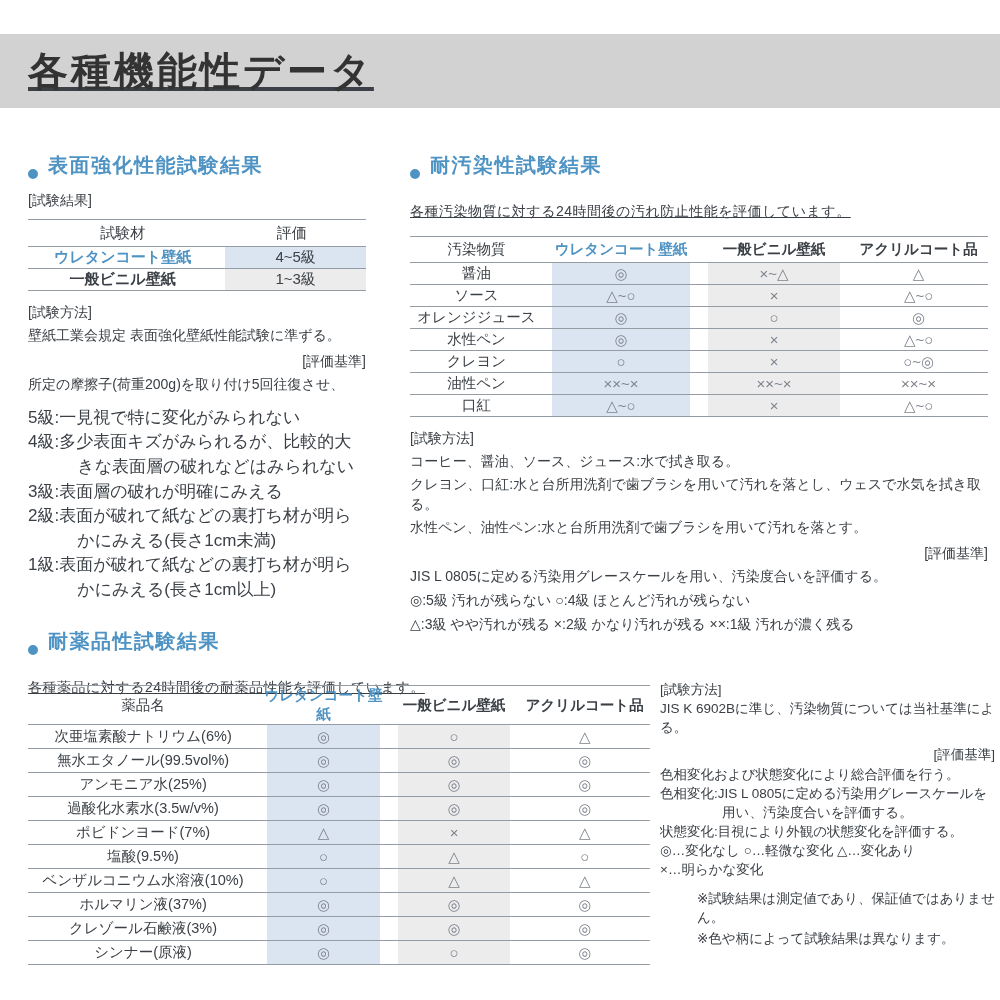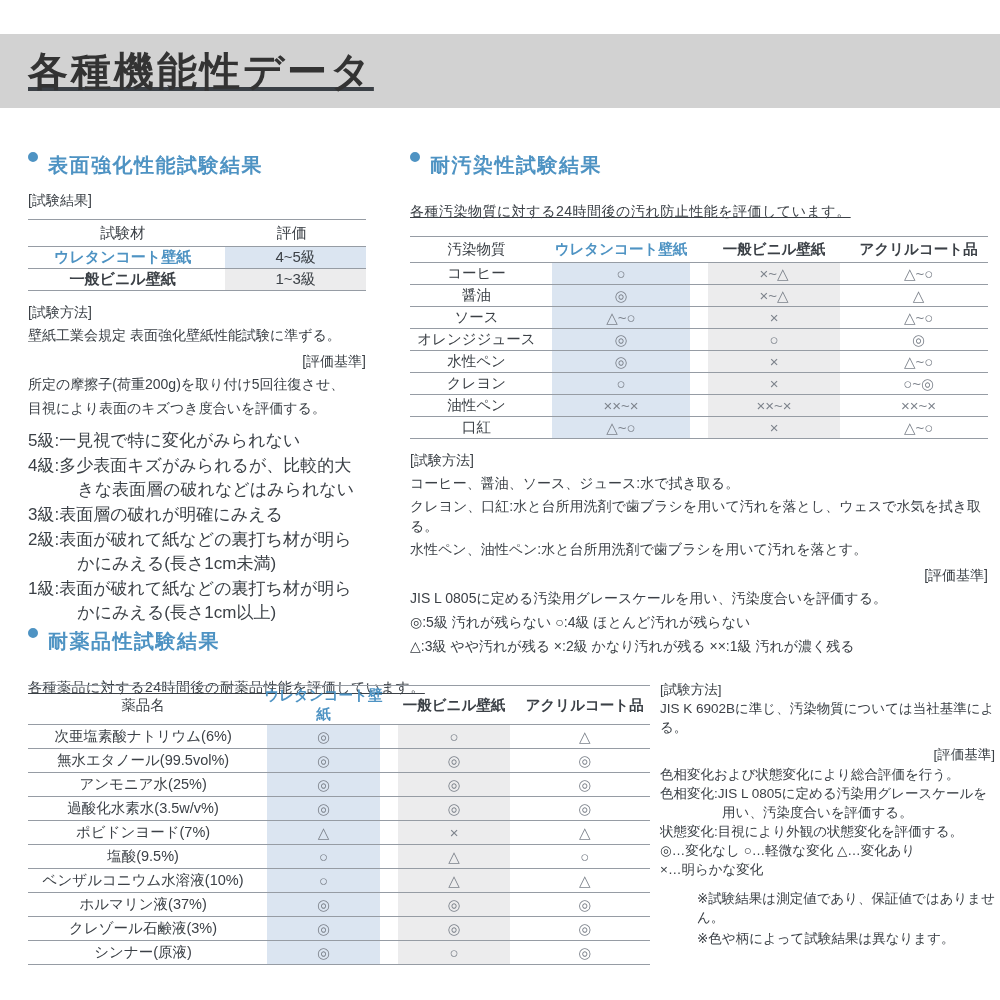--- a/index.html
+++ b/index.html
@@ -15,21 +15,21 @@
   *{box-sizing:border-box;}
   html,body{margin:0;padding:0;width:1000px;height:1000px;overflow:hidden;}
   body{
     position:relative;background:#ffffff;color:var(--ink);
     font-family:"Liberation Sans","DejaVu Sans",sans-serif;
   }
   
   .banner{position:absolute;top:34px;left:0;width:1000px;height:74px;background:var(--banner);display:flex;align-items:center;text-decoration:underline;}
   .banner h1{margin:0 0 0 28px;font-size:40px;font-weight:bold;color:var(--title-ink);letter-spacing:3px;}
   
-  .sec-heading{display:flex;align-items:flex-start;gap:10px;}
+  .sec-heading{display:flex;align-items:flex-end;gap:10px;}
   .ring{width:7px;height:7px;border:5px solid var(--accent);border-radius:50%;background:#fff;flex:0 0 auto;}
   .sec-heading-txt{font-size:20px;font-weight:bold;color:var(--accent);letter-spacing:1.5px;}
   .blabel{font-size:14px;margin-top:13px;}
   .body-line{font-size:14px;line-height:1.38;margin-top:4px;}
   .desc{font-size:14px;margin-top:24px;letter-spacing:0.5px;text-decoration:underline;}
   
   .sec1{position:absolute;top:152px;left:28px;width:338px;}
   .sec2{position:absolute;top:152px;left:410px;width:578px;}
   .sec3-head{position:absolute;top:628px;left:28px;width:620px;}
   .t3-wrap{position:absolute;top:685px;left:28px;width:622px;}
@@ -114,21 +114,20 @@
         <tr>
           <td>一般ビニル壁紙</td>
           <td>1~3級</td>
         </tr>
       </tbody>
   </table>
   <div class="blabel">[試験方法]</div>
   <div class="body-line">壁紙工業会規定 表面強化壁紙性能試験に準ずる。</div>
   <div class="blabel mt8">[評価基準]</div>
   <div class="body-line">所定の摩擦子(荷重200g)を取り付け5回往復させ、</div>
-  <div class="body-line">目視により表面のキズつき度合いを評価する。</div>
   <div class="grades">
     <div class="grade">5級:一見視で特に変化がみられない</div>
     <div class="grade">4級:多少表面キズがみられるが、比較的大きな表面層の破れなどはみられない</div>
     <div class="grade">3級:表面層の破れが明確にみえる</div>
     <div class="grade">2級:表面が破れて紙などの裏打ち材が明らかにみえる(長さ1cm未満)</div>
     <div class="grade">1級:表面が破れて紙などの裏打ち材が明らかにみえる(長さ1cm以上)</div>
   </div>
 </section>
 
 <section class="sec2">
@@ -140,26 +139,20 @@
   <table class="t2">
     <thead>
       <tr>
           <th>汚染物質</th>
           <th>ウレタンコート壁紙</th>
           <th>一般ビニル壁紙</th>
           <th>アクリルコート品</th>
         </tr>
     </thead>
     <tbody>
-        <tr>
-          <td>コーヒー</td>
-          <td>○</td>
-          <td>×~△</td>
-          <td>△~○</td>
-        </tr>
         <tr>
           <td>醤油</td>
           <td>◎</td>
           <td>×~△</td>
           <td>△</td>
         </tr>
         <tr>
           <td>ソース</td>
           <td>△~○</td>
           <td>×</td>

